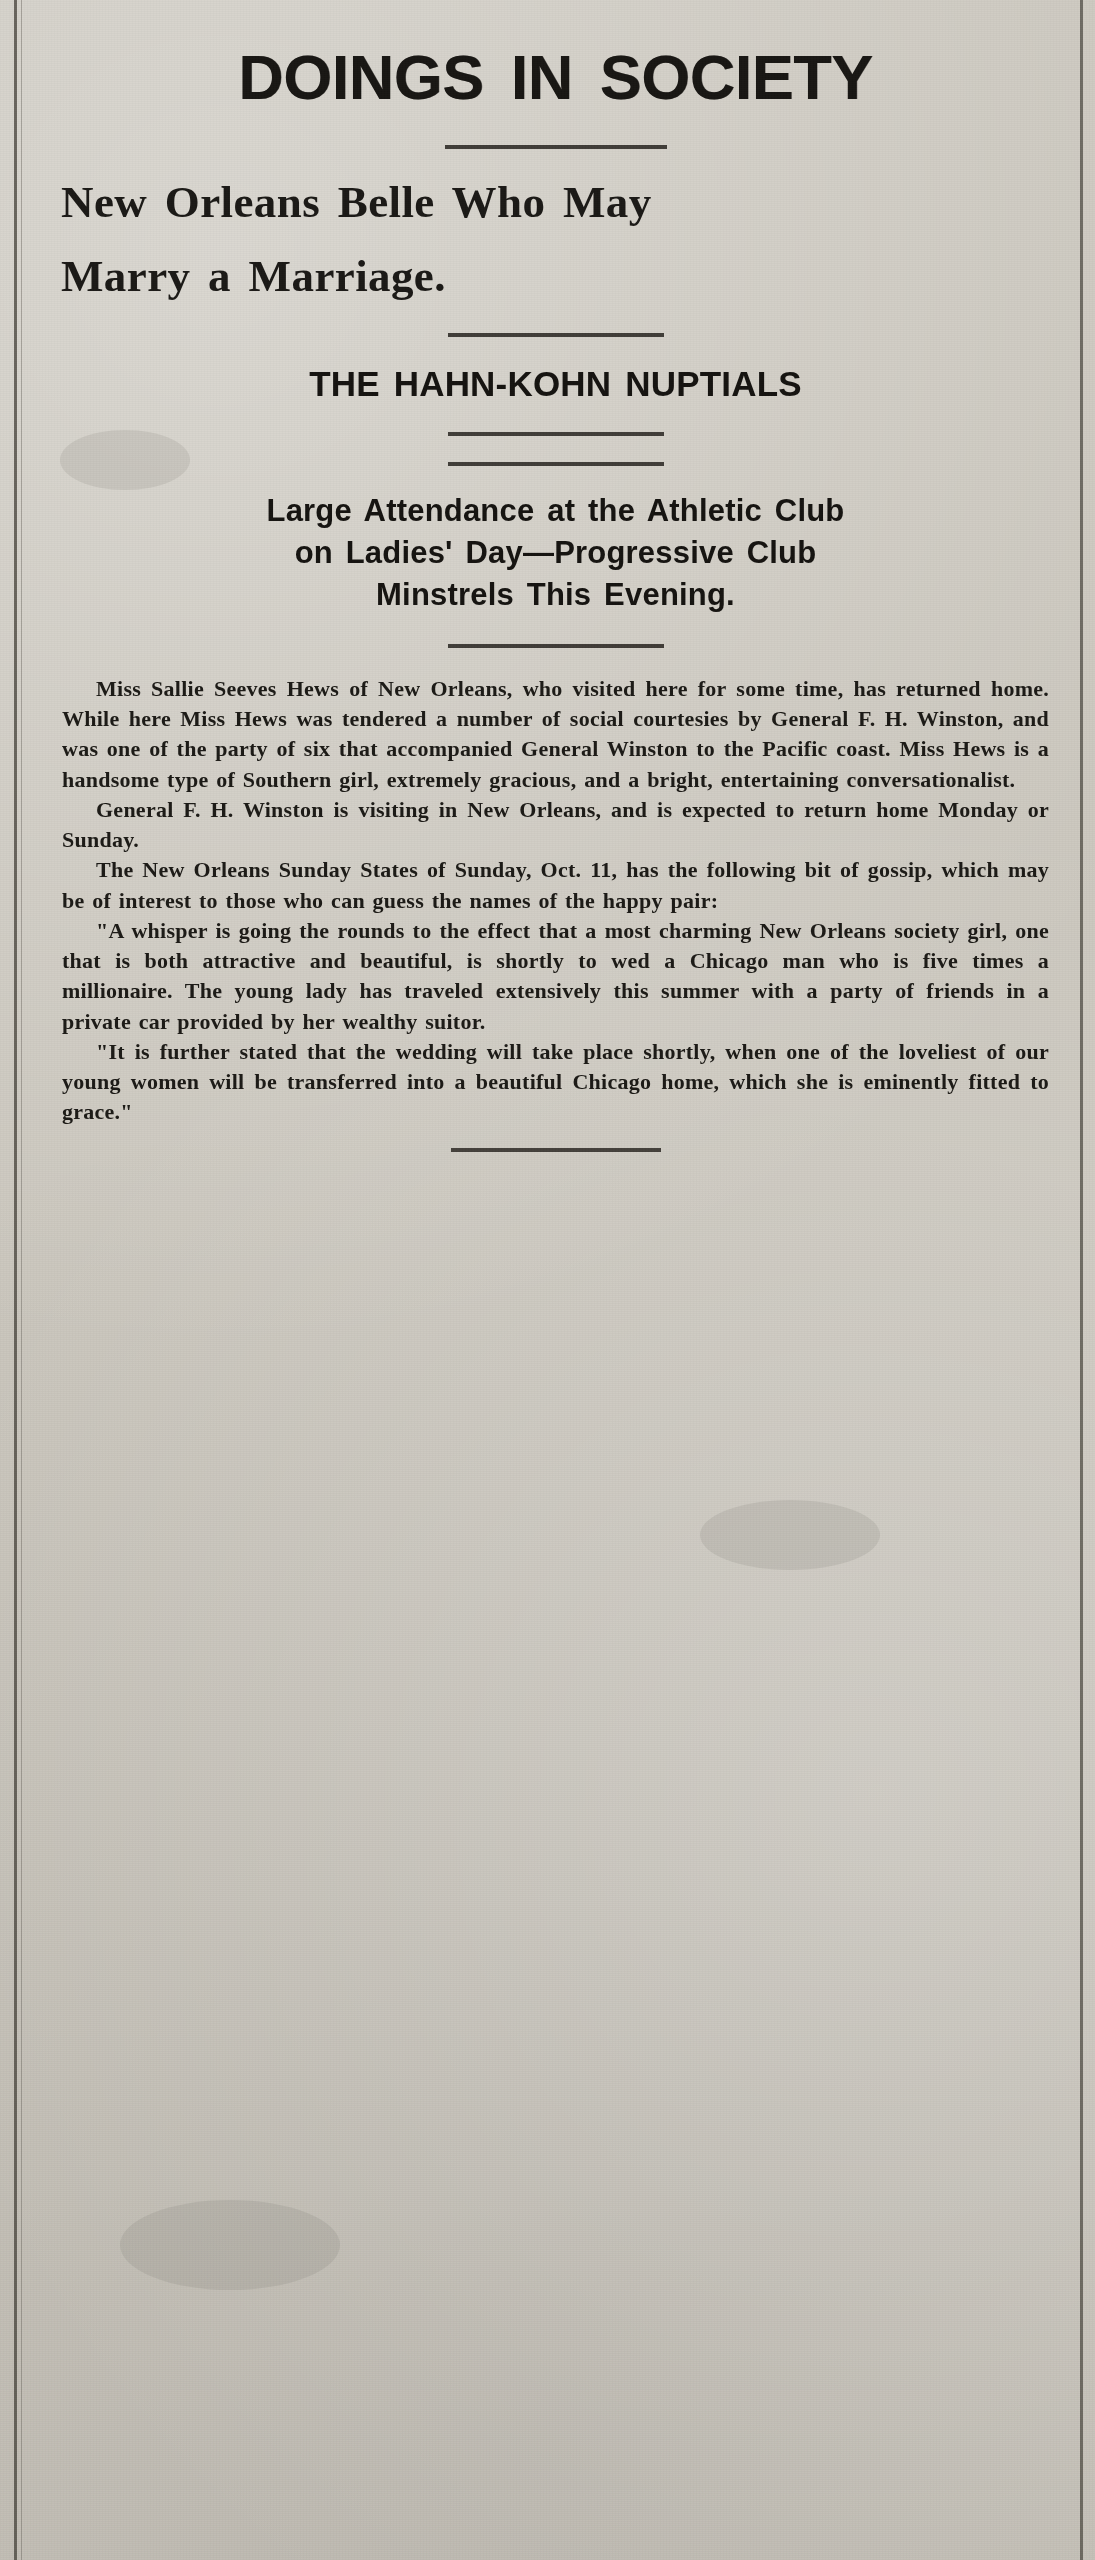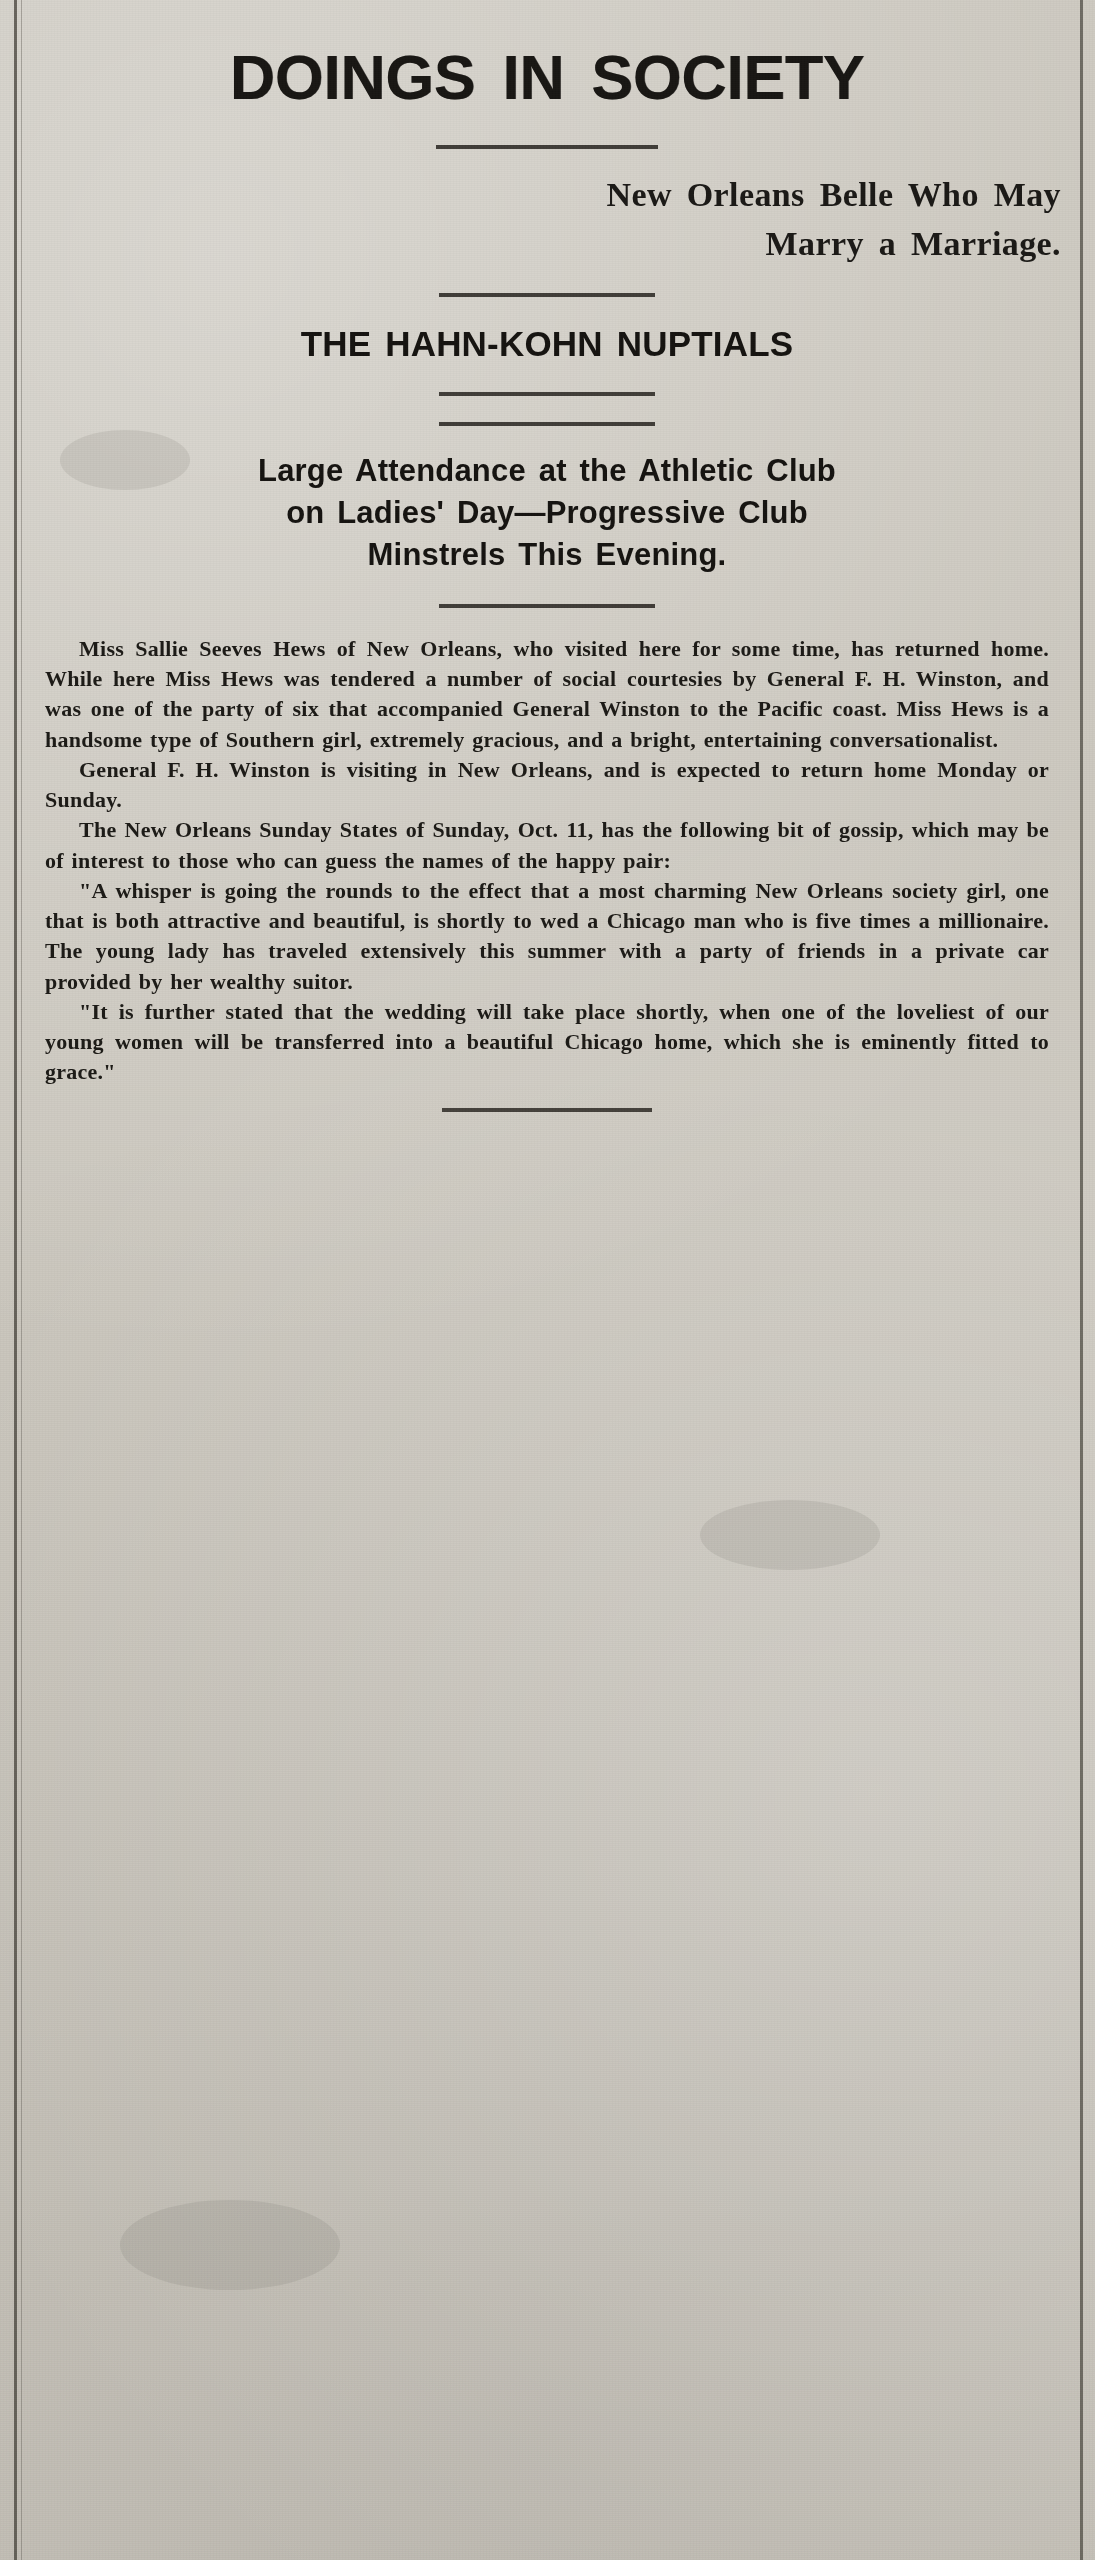--- a/index.html
+++ b/index.html
@@ -52,21 +52,21 @@
   .rule-right {
     position: absolute;
     top: 0; bottom: 0;
     right: 12px;
     width: 3px;
     background: #4a463f;
     opacity: .72;
   }
   .col {
     position: absolute;
-    left: 29px;
+    left: 46px;
     right: 30px;
     top: 40px;
   }
   .headline {
     font-family: "Liberation Sans", sans-serif;
     font-weight: bold;
     font-size: 63px;
     line-height: 1.0;
     letter-spacing: -0.5px;
     text-align: center;
@@ -83,25 +83,25 @@
     margin: 26px auto 24px auto;
     opacity: .88;
   }
   .divider.thin {
     border-top-width: 4px;
     width: 216px;
   }
   .deck-serif {
     font-family: "Liberation Serif", serif;
     font-weight: bold;
-    font-size: 34px;
+    font-size: 45px;
     line-height: 1.32;
-    text-align: right;
+    text-align: left;
     color: #1b1916;
-    margin: 4px;
+    margin: 15px;
     word-spacing: 6px;
     letter-spacing: .4px;
   }
   .deck-sans {
     font-family: "Liberation Sans", sans-serif;
     font-weight: bold;
     font-size: 35px;
     line-height: 1.30;
     text-align: center;
     color: #151310;

